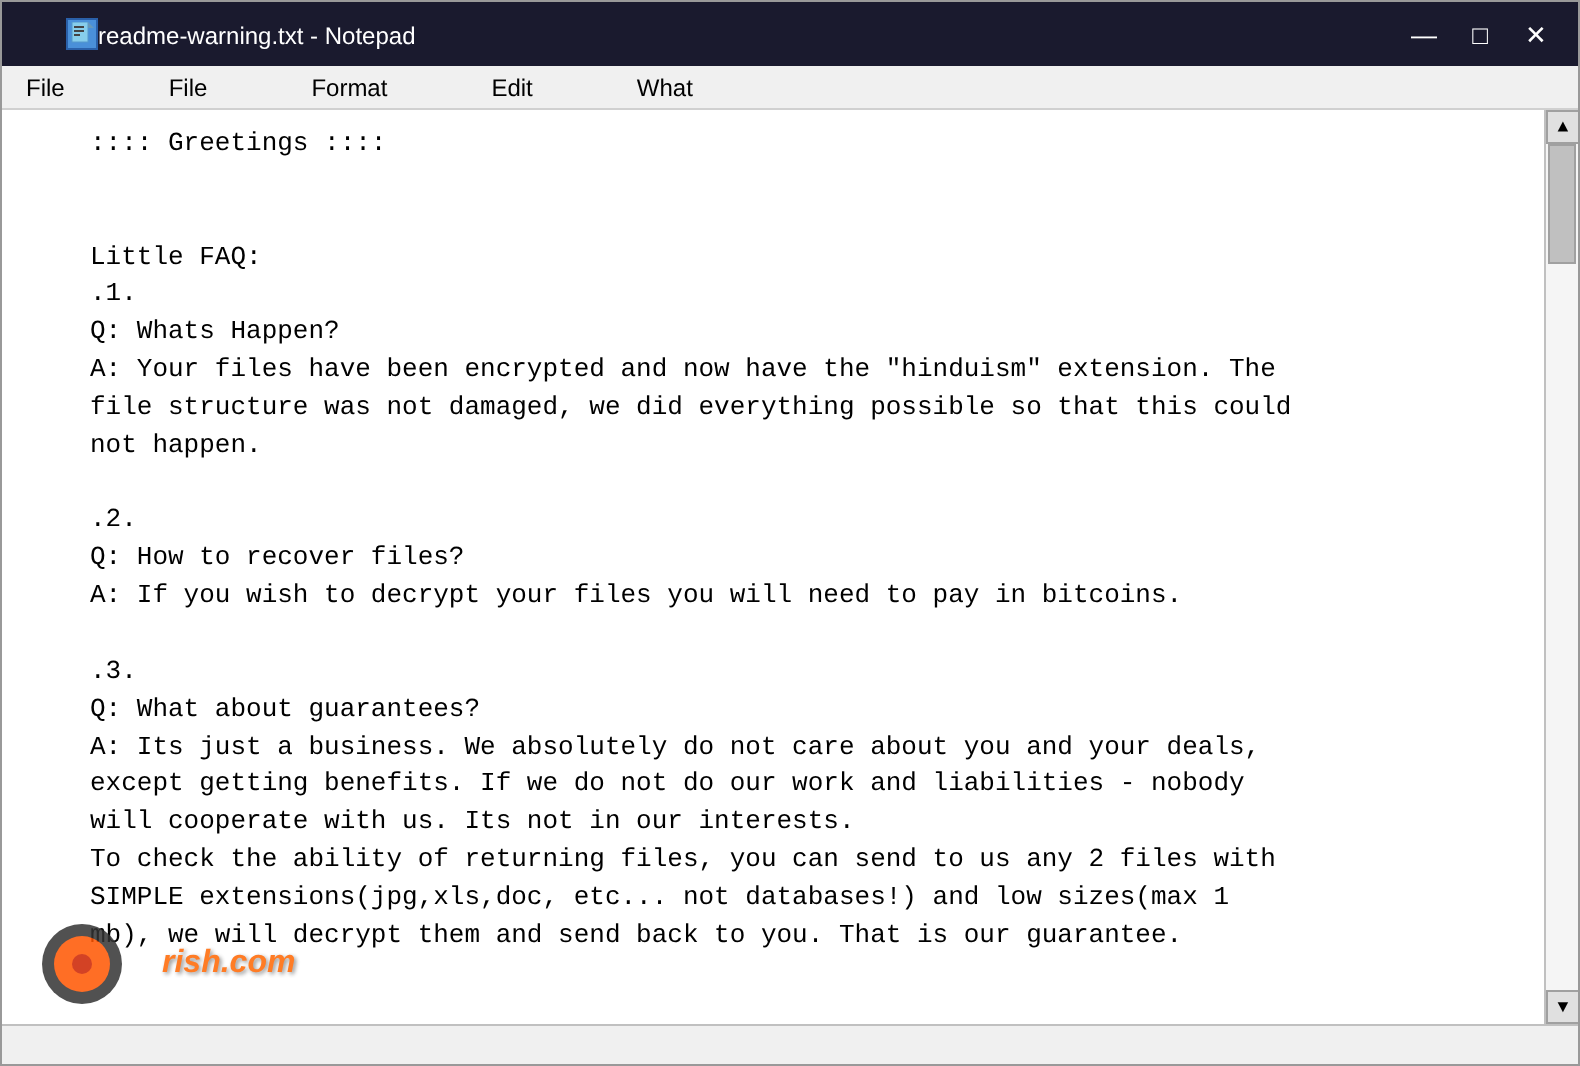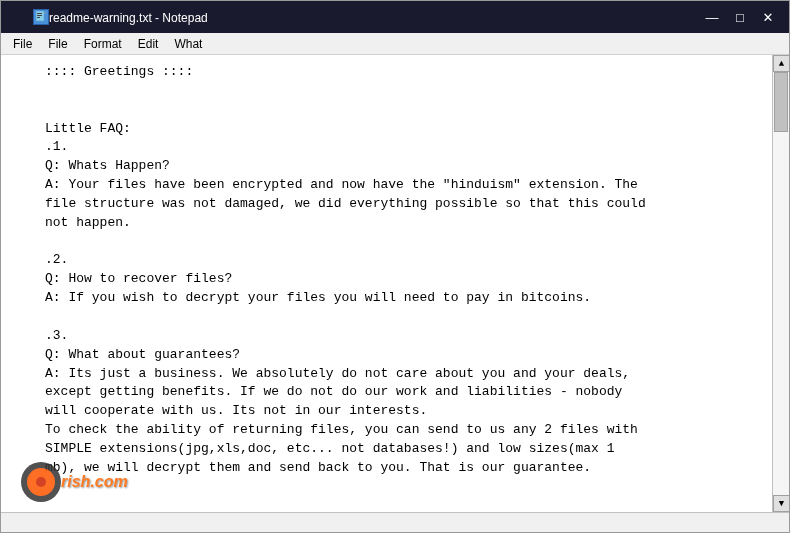--- a/index.html
+++ b/index.html
@@ -81,20 +81,21 @@
     }
 
     .menu-bar {
       background: #f0f0f0;
       height: 22px;
       display: flex;
       align-items: center;
       padding: 0 4px;
       border-bottom: 1px solid #d0d0d0;
       flex-shrink: 0;
+      gap: 36px;
     }
 
     .menu-item {
       padding: 2px 8px;
       font-family: 'Segoe UI', Arial, sans-serif;
       font-size: 12px;
       cursor: pointer;
       height: 20px;
       display: flex;
       align-items: center;
@@ -157,21 +158,21 @@
       background: #c0c0c0;
       border: 1px solid #a0a0a0;
     }
 
     .watermark {
       position: absolute;
       bottom: 30px;
       left: 20px;
       display: flex;
       align-items: center;
-      gap: 0;
+      gap: 20px;
       opacity: 0.85;
     }
 
     .watermark-logo {
       width: 40px;
       height: 40px;
       position: relative;
     }
 
     .watermark-circle-outer {

